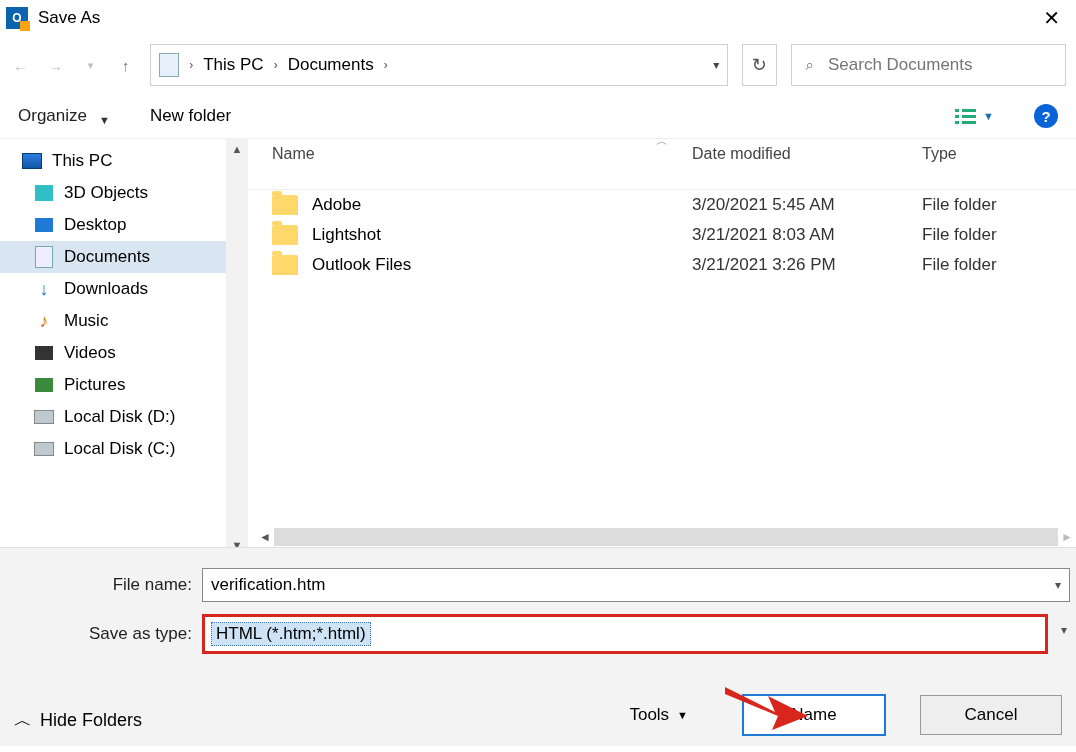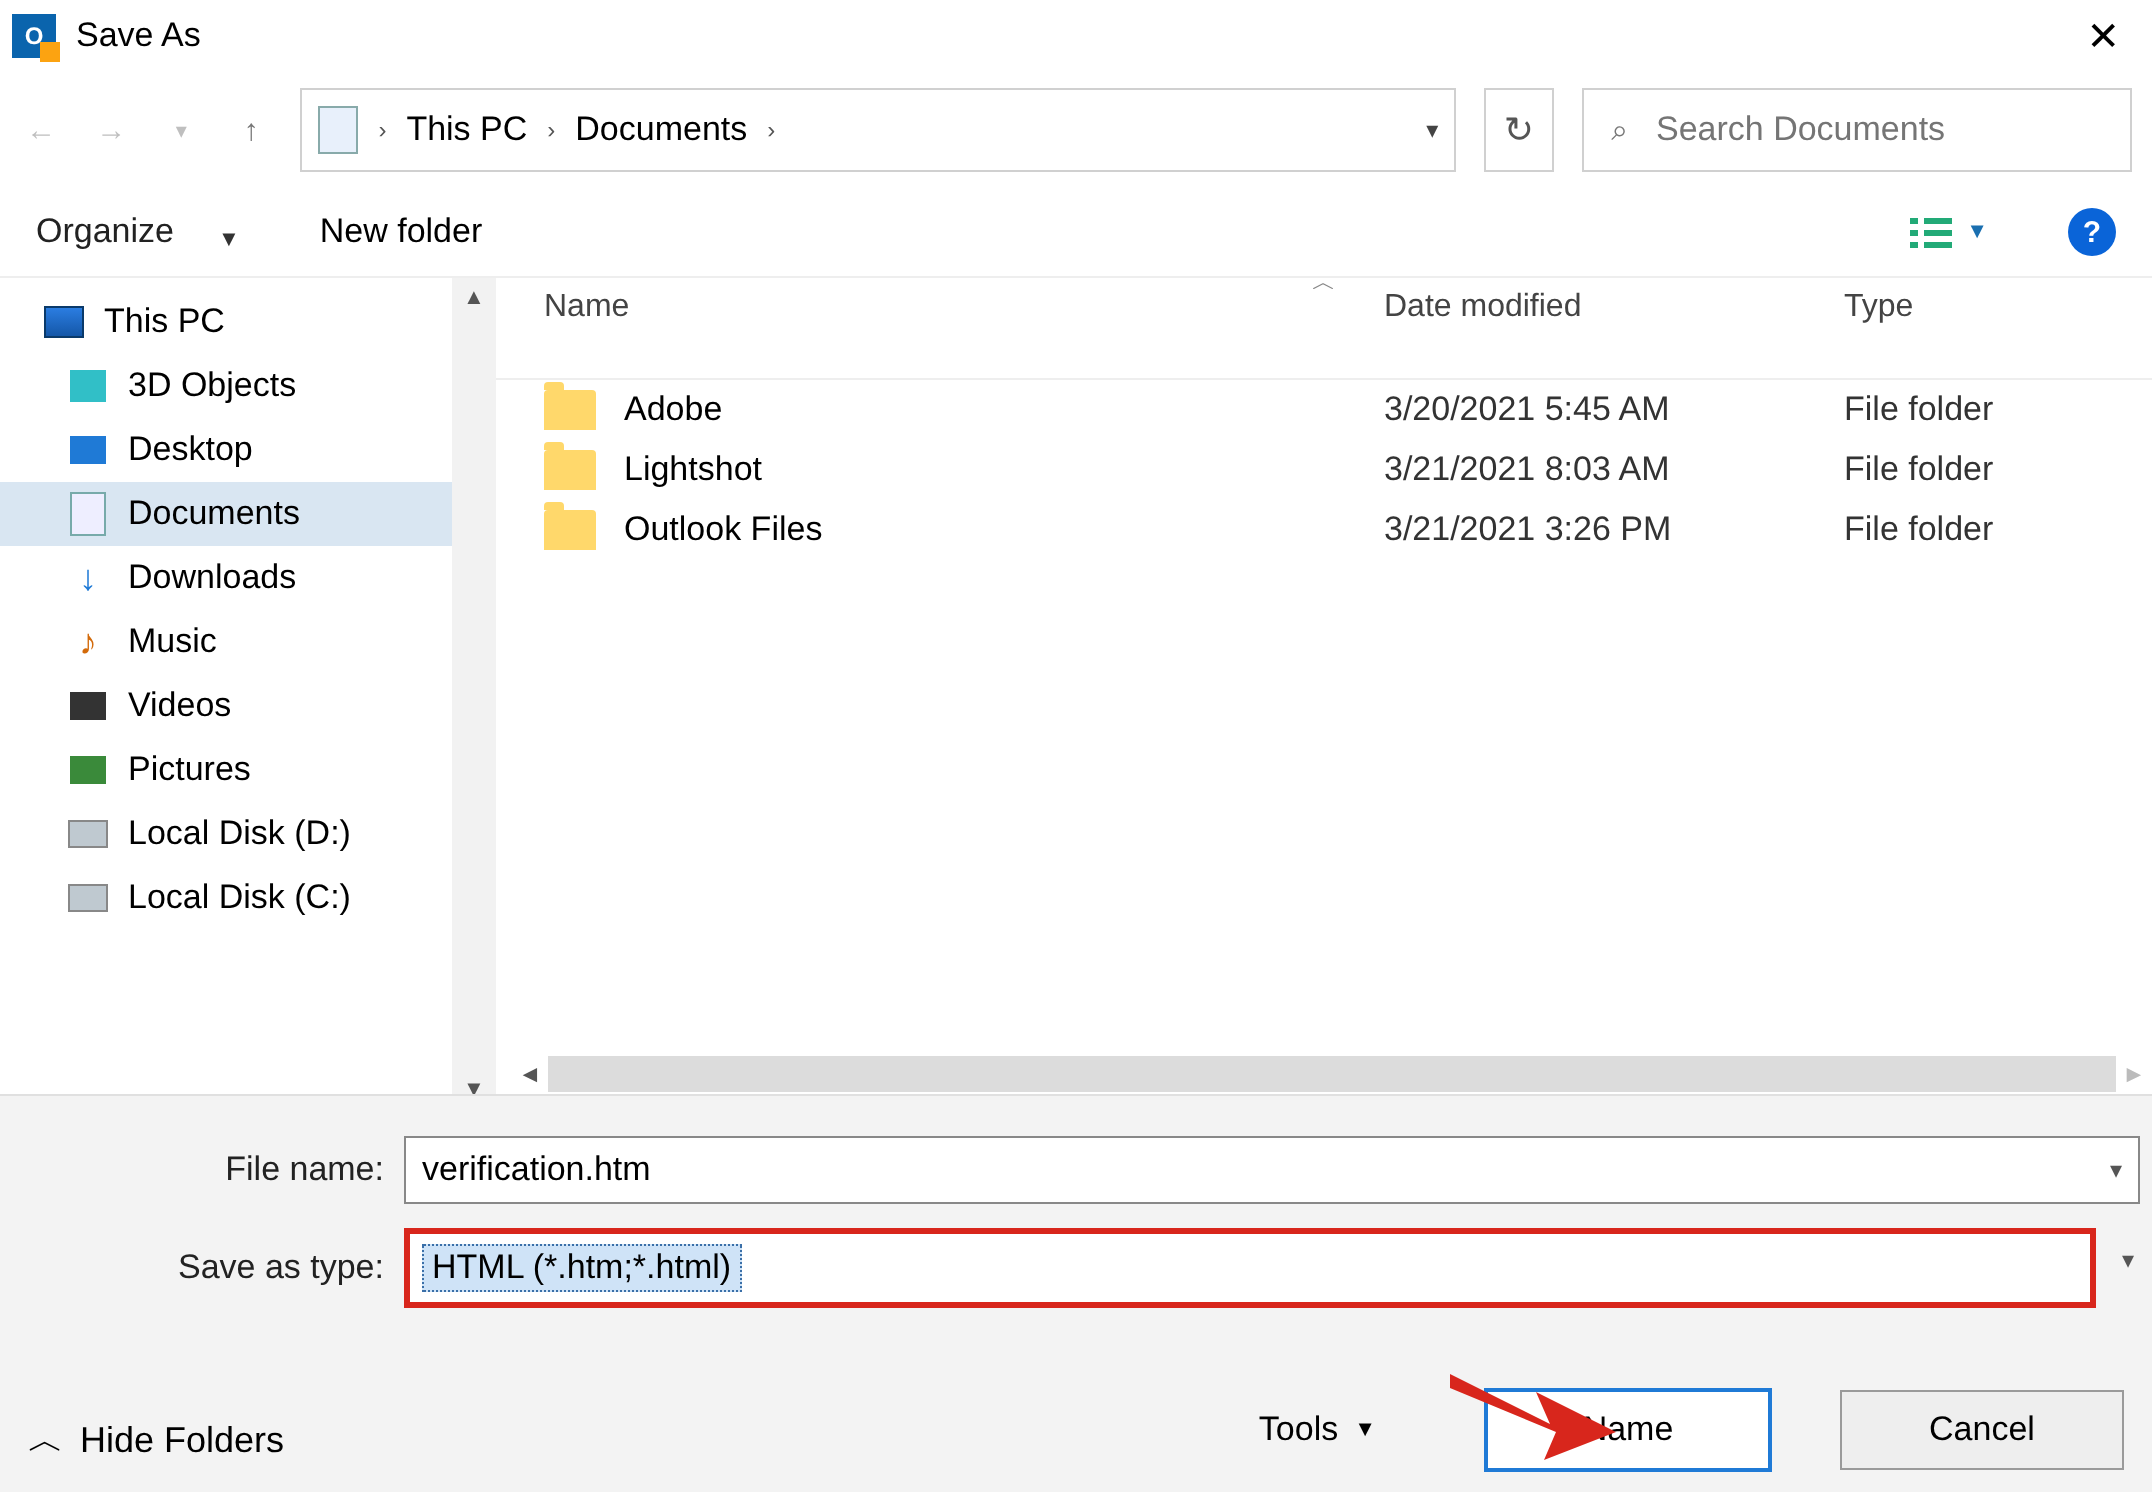--- a/index.html
+++ b/index.html
@@ -16,21 +16,21 @@
 .addrbar{flex:0 0 560px;height:40px;border:1px solid #d0d0d0;display:flex;align-items:center;padding:0 8px;gap:10px}
 .addrbar .mini-icon{width:18px;height:22px;background:#e8f0fb;border:1px solid #8aa;display:inline-block}
 .addrbar .chev{color:#555;font-size:12px}
 .addrbar .crumb{font-size:17px}
 .addrbar .tail{flex:1}
 .addrbar .dropbtn{color:#444;font-size:12px}
 .refreshbtn{width:40px;height:40px;border:1px solid #d0d0d0;display:flex;align-items:center;justify-content:center;color:#555;font-size:18px}
 .searchbox{flex:1;height:40px;border:1px solid #d0d0d0;display:flex;align-items:center;padding:0 14px;gap:12px;color:#777}
 .searchbox input{border:none;outline:none;flex:1;font-size:17px;color:#555;background:transparent}
 .toolbar{height:44px;display:flex;align-items:center;padding:0 18px;gap:40px}
-.toolbar .org{display:flex;align-items:flex-end;gap:22px;color:#222;font-size:17px}
+.toolbar .org{display:flex;align-items:flex-end;gap:12px;color:#222;font-size:17px}
 .toolbar .caret{font-size:11px;color:#333}
 .toolbar .spacer{flex:1}
 .toolbar .viewbtn{display:flex;align-items:center;gap:6px;color:#1a6fb0}
 .toolbar .help{width:24px;height:24px;border-radius:50%;background:#0a64d8;color:#fff;display:flex;align-items:center;justify-content:center;font-weight:bold;font-size:15px}
 .body{display:flex;height:408px;border-top:1px solid #eee}
 .tree{width:248px;position:relative;overflow:hidden}
 .tree .sb{position:absolute;right:0;top:0;width:22px;height:100%;background:#f2f2f2;display:flex;flex-direction:column;align-items:center;justify-content:space-between;padding:4px 0;color:#555;font-size:11px}
 .tree ul{list-style:none;margin:0;padding:6px 0}
 .tree li{display:flex;align-items:center;gap:10px;padding:6px 0 6px 34px;font-size:17px;cursor:default}
 .tree li.root{padding-left:22px;font-weight:500}

